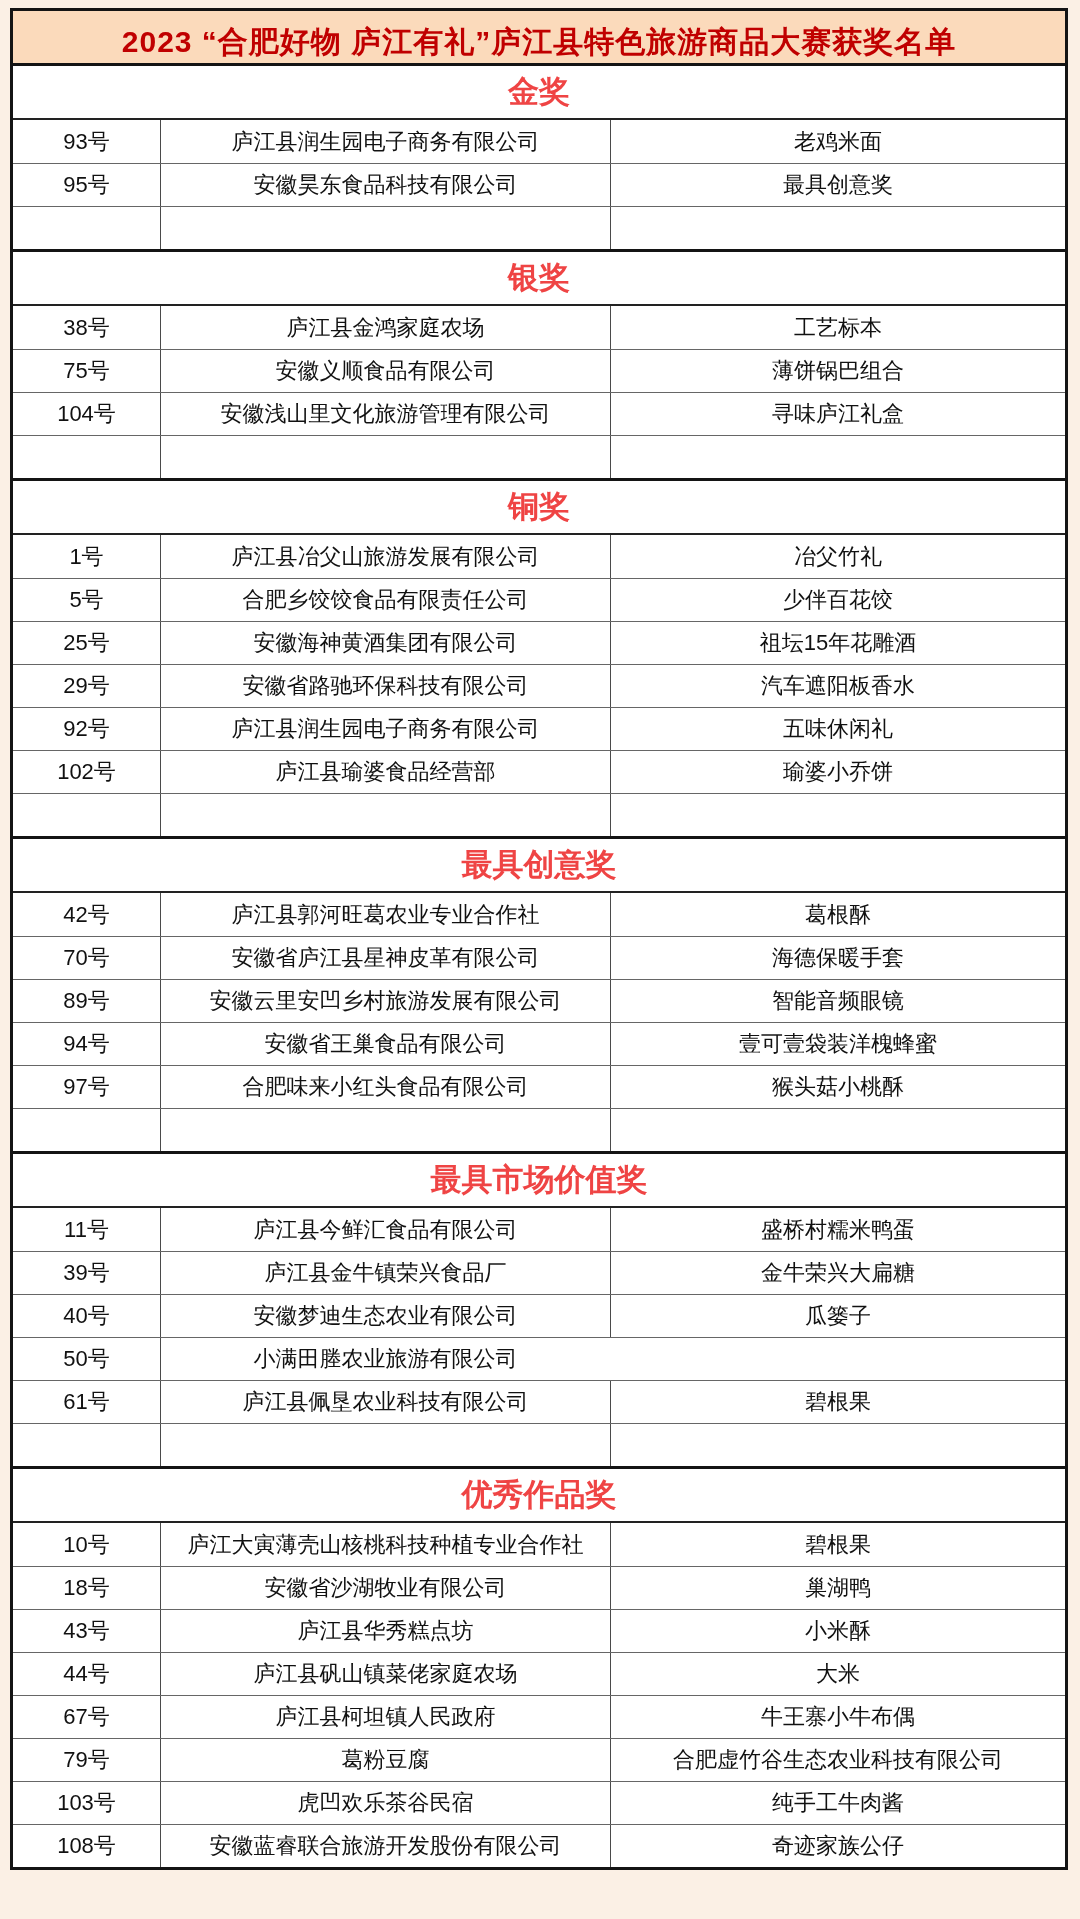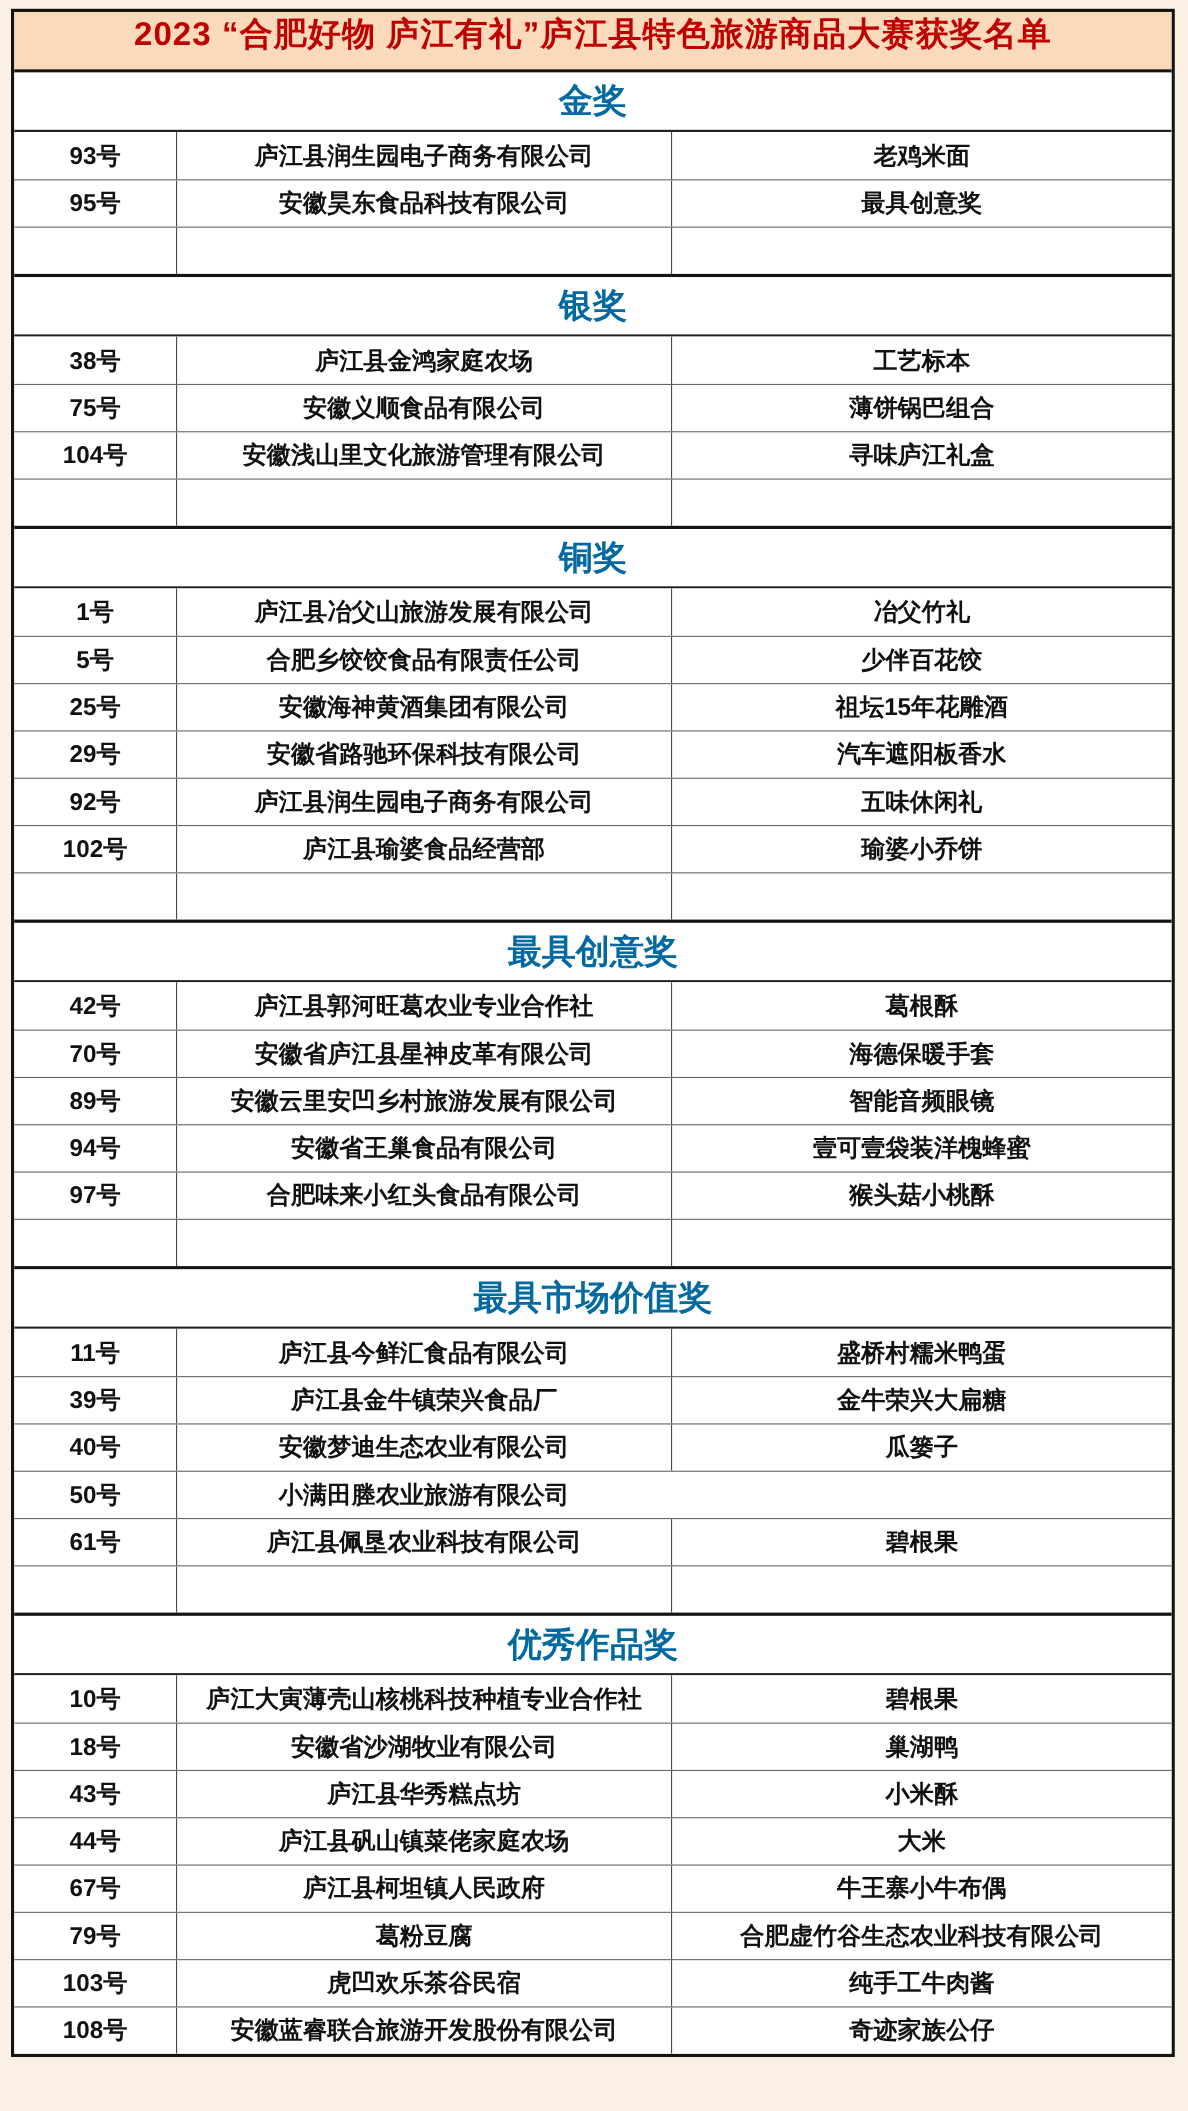--- a/index.html
+++ b/index.html
@@ -20,47 +20,46 @@
   }
   .table{
     position:absolute;
     left:10px;top:8px;
     width:1058px;
     border:3px solid var(--border);
     background:var(--cell-bg);
   }
   .title-row{
     height:52px;
-    display:flex;align-items:flex-start;justify-content:center;
+    display:flex;align-items:flex-end;justify-content:center;
     background:var(--title-bg);
     color:var(--title-text);
     font-size:30px;
     font-weight:bold;
     letter-spacing:1px;
     white-space:nowrap;
   }
   .section{
     border-top:3px solid var(--border);
   }
   .section-header{
     height:54px;
     display:flex;align-items:center;justify-content:center;
     font-size:31px;
     font-weight:bold;
-    color:#0369a1;
+    color:#ef4444;
     border-bottom:2px solid #222;
     background:var(--cell-bg);
   }
   .rows{display:block;}
   .row{
     display:grid;
     grid-template-columns:147px 450px 1fr;
     height:43px;
     background:var(--cell-bg);
-    font-weight:bold;
   }
   .row + .row{border-top:1px solid var(--row-line);}
   .cell{
     display:flex;align-items:center;justify-content:center;
     font-size:22px;
     color:var(--cell-text);
     white-space:nowrap;
     overflow:hidden;
   }
   .cell + .cell{border-left:1.5px solid #4a4a4a;}

